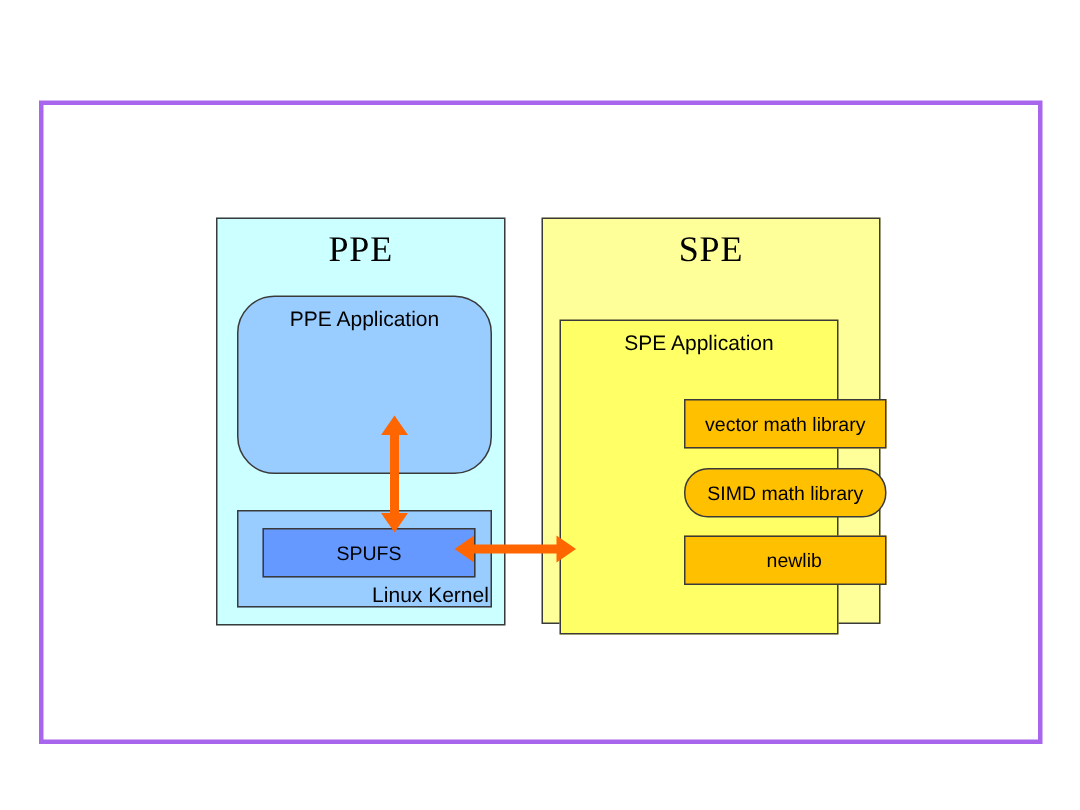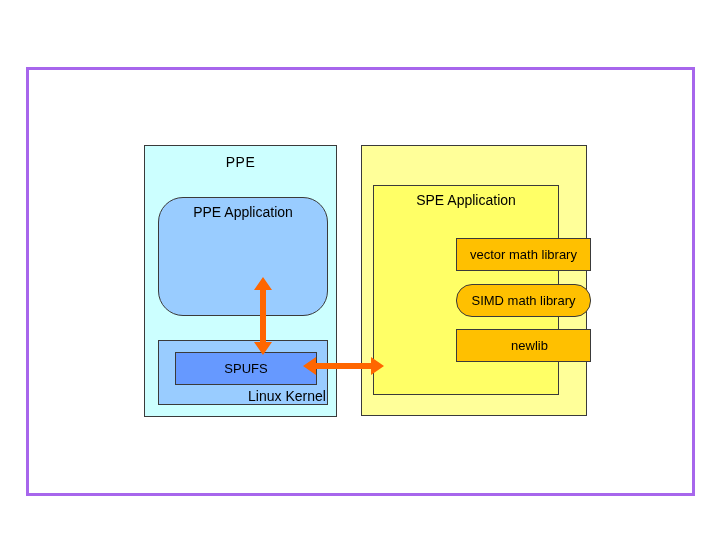--- a/index.html
+++ b/index.html
@@ -13,42 +13,42 @@
   .slide-frame{
     left:26px;top:67px;width:669px;height:429px;
     border:3px solid var(--slide-border,#A766EC);
     background:transparent;
   }
   .group-box{
     border:1px solid var(--box-border,#3a3a3a);
     text-align:center;
   }
   .group-title{
-    display:block;margin-top:8px;font-size:14px;letter-spacing:.5px;
+    display:block;margin-top:8px;font-size:24px;letter-spacing:.5px;font-family:Liberation Serif, serif;
   }
   .inner-box{
     border:1px solid var(--box-border,#3a3a3a);
     text-align:center;
   }
   .inner-title{display:block;margin-top:6px;font-size:14px;}
   .module{
     border:1px solid var(--box-border,#3a3a3a);
     display:flex;align-items:center;justify-content:center;
     font-size:13px;
   }
   
   .ppe-group{left:144px;top:145px;width:193px;height:272px;background:var(--ppe-outer,#CCFFFF);}
   .ppe-app{left:13px;top:51px;width:170px;height:119px;background:var(--ppe-inner,#99CCFF);border-radius:25px;}
   .libspe{left:10px;top:52px;width:147px;height:33px;background:var(--blue-module,#6699FF);}
   .kernel{left:13px;top:194px;width:170px;height:65px;background:var(--ppe-inner,#99CCFF);padding-left:28px;}
   .spufs{left:16px;top:11px;width:142px;height:33px;background:var(--blue-module,#6699FF);}
   .kernel-label{left:0;top:47px;width:100%;text-align:center;font-size:14px;margin-left:44px;}
   
   .spe-group{left:361px;top:145px;width:226px;height:271px;background:var(--spe-outer,#FFFF99);}
-  .spe-app{left:11px;top:39px;width:186px;height:210px;background:var(--spe-inner,#FFFF66);}
+  .spe-app{left:11px;top:67px;width:186px;height:210px;background:var(--spe-inner,#FFFF66);}
   .spe-module{left:34px;width:135px;height:33px;background:var(--orange-module,#FFC000);margin-left:48px;}
   .mod-0{top:52px;}
   .mod-1{top:98px;border-radius:16px;}
   .mod-2{top:143px;padding-left:12px;}
   
   .arrows{left:0;top:0;width:720px;height:540px;pointer-events:none;}
 </style>
 </head>
 <body>
 
@@ -63,20 +63,21 @@
 
   <div class="abs inner-box kernel">
     <div class="abs module spufs">
       <span>SPUFS</span>
     </div>
     <span class="abs kernel-label">Linux Kernel</span>
   </div>
 </div>
 
 <div class="abs group-box spe-group">
+  <span class="group-title">SPE</span>
 
   <div class="abs inner-box spe-app">
     <span class="inner-title">SPE Application</span>
     <div class="abs module spe-module mod-0">
       <span>vector math library</span>
     </div>
     <div class="abs module spe-module mod-1">
       <span>SIMD math library</span>
     </div>
     <div class="abs module spe-module mod-2">

